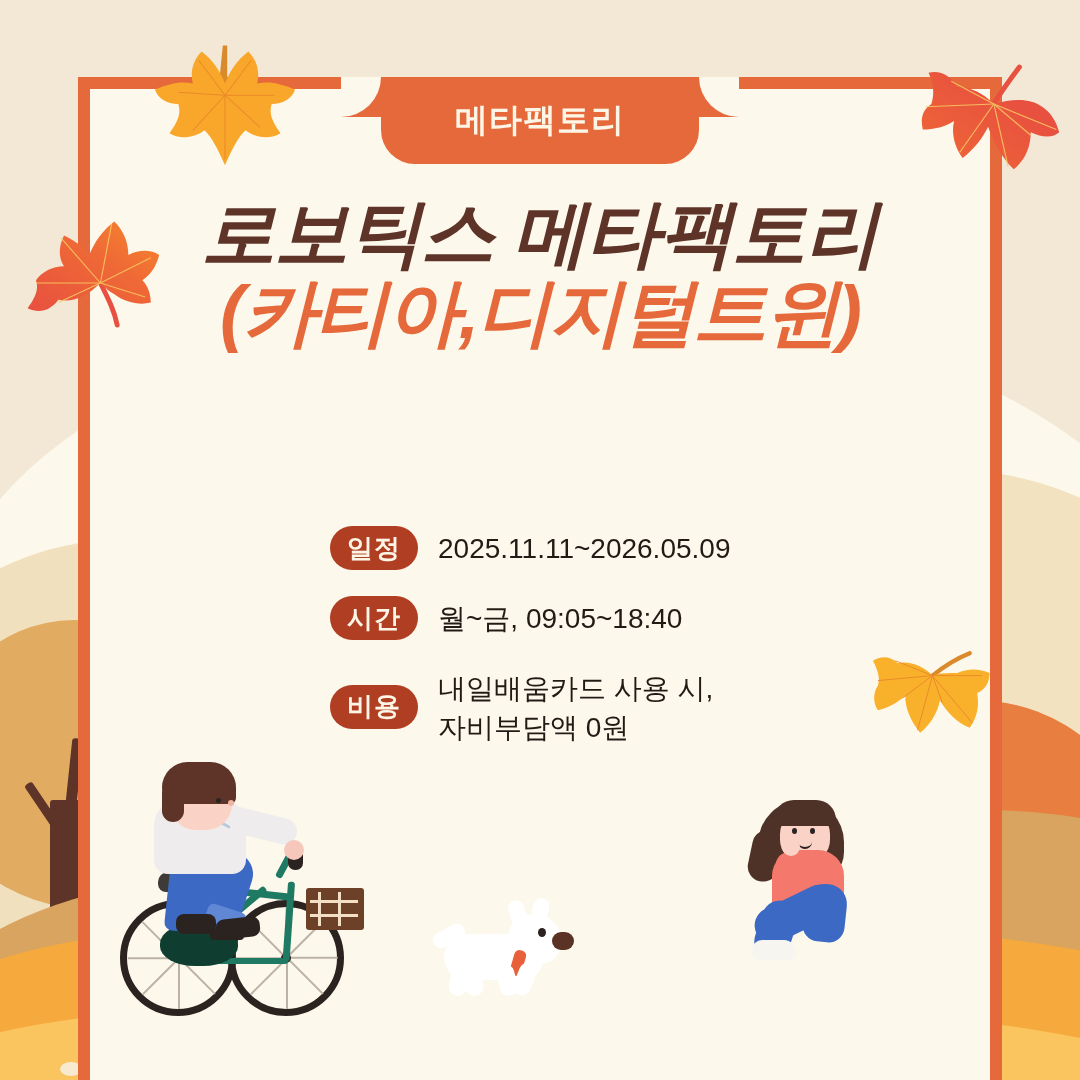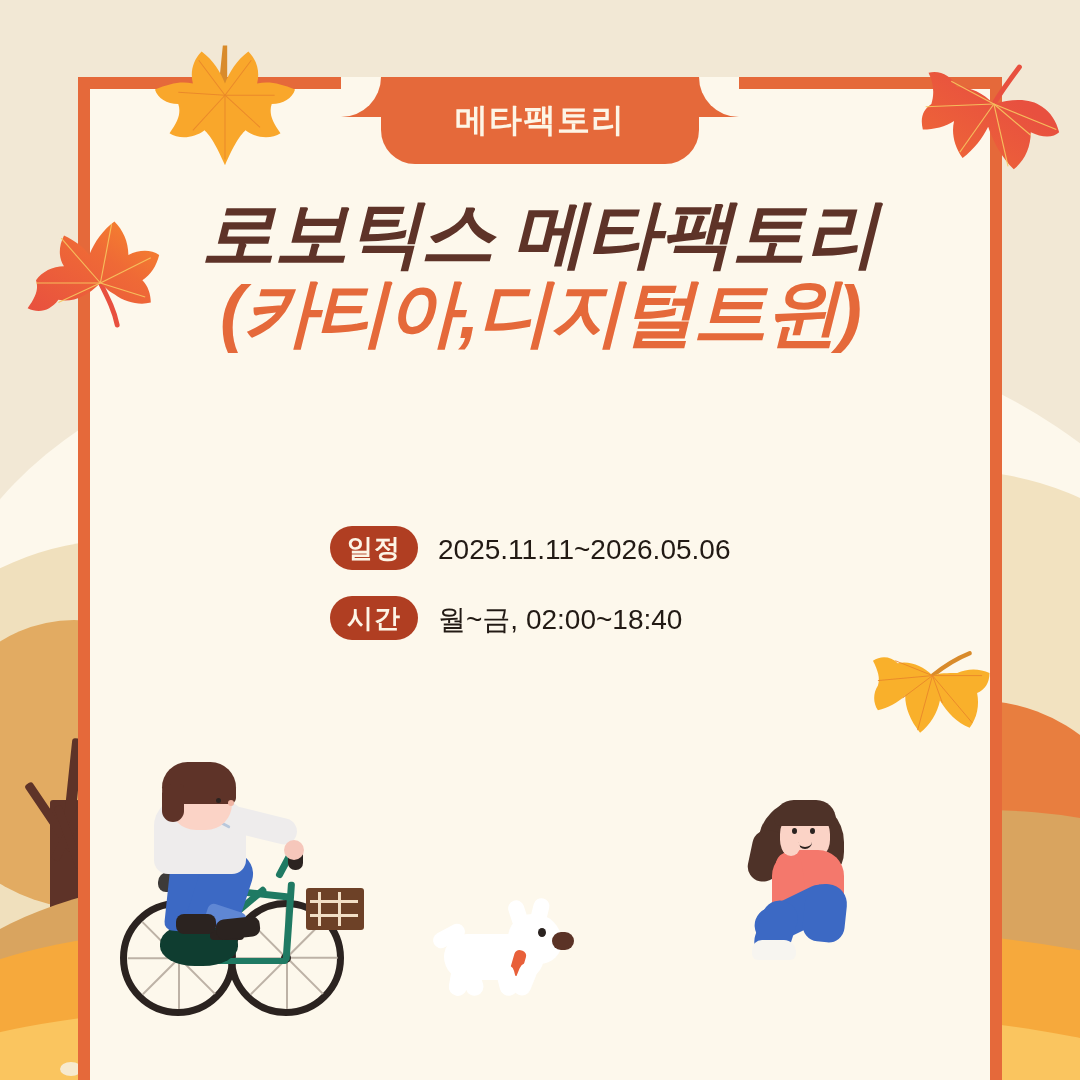--- a/index.html
+++ b/index.html
@@ -93,21 +93,21 @@
   }
   .title-sub{
     font-size:74px;font-weight:800;color:#e5693a;letter-spacing:-2px;display:block;
     margin-top:4px;
   }
 
   
   .info{
     position:absolute;left:330px;top:526px;z-index:7;width:620px;
   }
-  .info-row{display:flex;align-items:center;margin-bottom:26px;}
+  .info-row{display:flex;align-items:flex-start;margin-bottom:26px;}
   .info-row.last{margin-bottom:0;align-items:center;}
   .pill{
     flex:0 0 auto;width:88px;height:44px;background:#b03e22;border-radius:22px;
     color:#fdf5e6;font-size:26px;font-weight:700;
     display:flex;align-items:center;justify-content:center;
     letter-spacing:1px;
   }
   .info-val{
     margin-left:20px;font-size:28px;color:#221a14;font-weight:500;
     line-height:1.38;padding-top:4px;white-space:pre-line;
@@ -288,25 +288,30 @@
   </div>
 
   <div class="title-block">
     <span class="title-line">로보틱스 메타팩토리</span>
     <span class="title-sub">(카티아,디지털트윈)</span>
   </div>
 
   <div class="info">
     <div class="info-row">
       <div class="pill">일정</div>
-      <div class="info-val">2025.11.11~2026.05.06</div>
+      <div class="info-val">2025.11.11~2026.05.09</div>
     </div>
     <div class="info-row">
       <div class="pill">시간</div>
-      <div class="info-val">월~금, 02:00~18:40</div>
+      <div class="info-val">월~금, 09:05~18:40</div>
+    </div>
+    <div class="info-row last">
+      <div class="pill">비용</div>
+      <div class="info-val">내일배움카드 사용 시,
+자비부담액 0원</div>
     </div>
   </div>
 
   <svg class="leaf" style="left:152px;top:28px;" width="146" height="152" viewBox="0 0 100 100">
     <path d="M50 10 L47 40 L50 44 Z" stroke="#d98b2b" stroke-width="3" fill="none" stroke-linecap="round"></path>
     <path d="M50 92 C44 78 40 72 36 68 C28 74 18 74 12 70 C18 62 20 56 18 50 C10 50 4 46 2 40 C12 36 20 34 28 36 C26 28 28 20 34 14 C42 20 47 28 50 36 C53 28 58 20 66 14 C72 20 74 28 72 36 C80 34 88 36 98 40 C96 46 90 50 82 50 C80 56 82 62 88 70 C82 74 72 74 64 68 C60 72 56 78 50 92 Z" fill="#f9a72b"></path>
     <g stroke="#e8842a" stroke-width="0.7" fill="none" opacity="0.85">
       <path d="M50 44 L50 88"></path>
         <path d="M50 44 L18 42"></path>
         <path d="M50 44 L32 20"></path>

